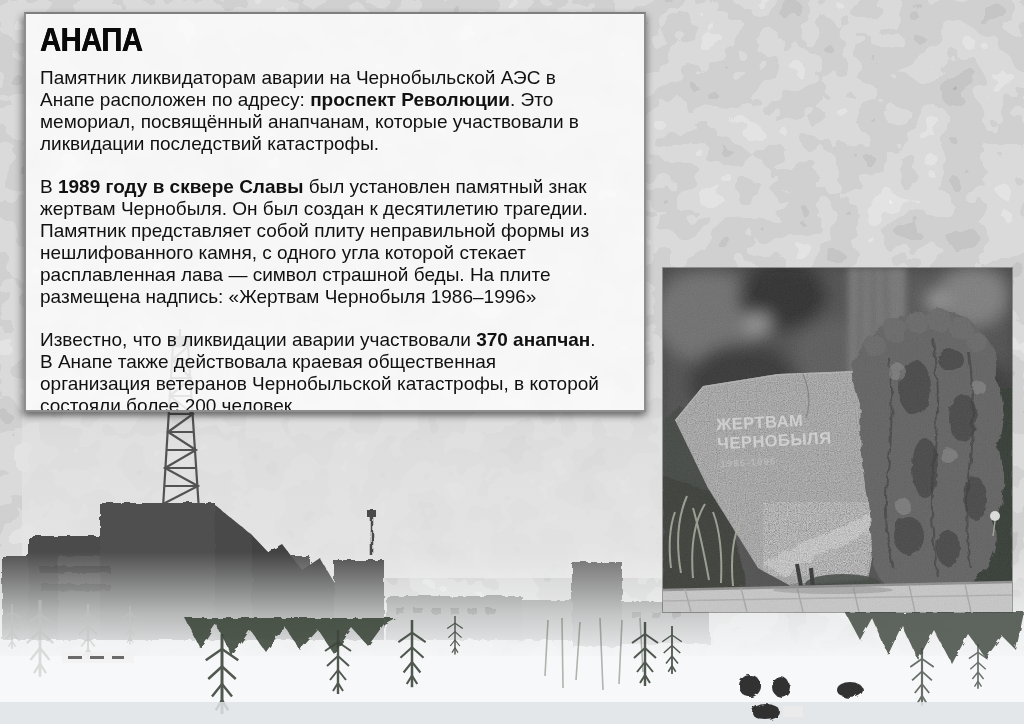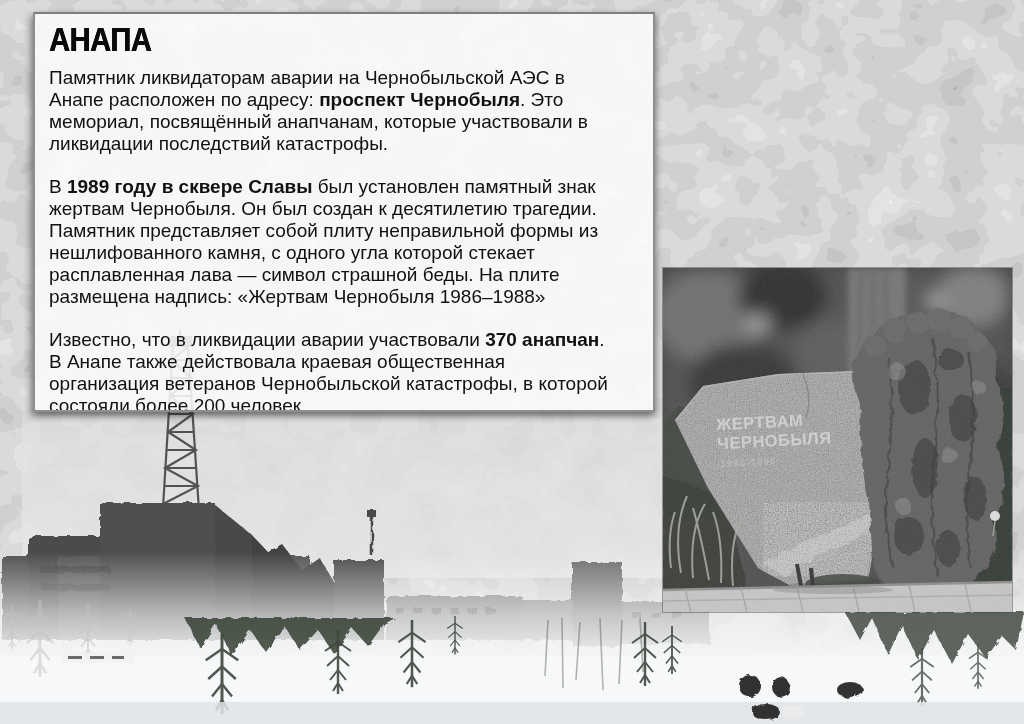--- a/index.html
+++ b/index.html
@@ -9,21 +9,21 @@
   }
   .layer{position:absolute;left:0;top:0;width:1024px;height:724px;pointer-events:none;}
   
   .haze{
     position:absolute;left:22px;top:368px;width:648px;height:210px;
     background:linear-gradient(180deg, rgba(228,228,228,0) 0%, rgba(226,226,226,.72) 35%, rgba(230,230,230,.85) 100%);
     pointer-events:none;
   }
   
   .panel{
-    position:absolute;left:33px;top:12px;width:622px;height:400px;box-sizing:border-box;
+    position:absolute;left:24px;top:12px;width:622px;height:400px;box-sizing:border-box;
     background:rgba(252,252,252,0.87);
     border:2px solid #8e8e8e;border-top-color:#7e7e7e;
     box-shadow:-3px 4px 7px rgba(30,30,30,.4), 2px 3px 6px rgba(40,40,40,.35);
     padding:7px 14px 6px 14px;overflow:hidden;
   }
   .panel h1{
     margin:2px 0 11px 0;font-size:33px;line-height:1;color:#0a0a0a;
     font-weight:bold;letter-spacing:-.5px;
     transform:scaleX(.88);transform-origin:0 50%;
     text-shadow:.6px 0 0 #0a0a0a, 0 .4px 0 #0a0a0a;
@@ -172,22 +172,22 @@
       <ellipse cx="750" cy="686" rx="11" ry="11"></ellipse>
       <ellipse cx="781" cy="687" rx="9" ry="10"></ellipse>
       <ellipse cx="850" cy="690" rx="13" ry="8"></ellipse>
       <ellipse cx="766" cy="712" rx="14" ry="8"></ellipse>
     </g>
     <rect x="783" y="706" width="20" height="11" fill="#ececec" opacity=".8"></rect>
   </svg>
 
   <div class="panel">
     <h1>АНАПА</h1>
-    <p><span>Памятник ликвидаторам аварии на Чернобыльской АЭС в Анапе расположен по адресу: </span><b>проспект Чернобыля</b><span>. Это мемориал, посвящённый анапчанам, которые участвовали в ликвидации последствий катастрофы.</span></p>
-    <p><span>В </span><b>1989 году в сквере Славы</b><span> был установлен памятный знак жертвам Чернобыля. Он был создан к десятилетию трагедии. Памятник представляет собой плиту неправильной формы из нешлифованного камня, с одного угла которой стекает расплавленная лава — символ страшной беды. На плите размещена надпись: «Жертвам Чернобыля 1986–1988»</span></p>
+    <p><span>Памятник ликвидаторам аварии на Чернобыльской АЭС в Анапе расположен по адресу: </span><b>проспект Революции</b><span>. Это мемориал, посвящённый анапчанам, которые участвовали в ликвидации последствий катастрофы.</span></p>
+    <p><span>В </span><b>1989 году в сквере Славы</b><span> был установлен памятный знак жертвам Чернобыля. Он был создан к десятилетию трагедии. Памятник представляет собой плиту неправильной формы из нешлифованного камня, с одного угла которой стекает расплавленная лава — символ страшной беды. На плите размещена надпись: «Жертвам Чернобыля 1986–1996»</span></p>
     <p><span>Известно, что в ликвидации аварии участвовали </span><b>370 анапчан</b><span>. В Анапе также действовала краевая общественная организация ветеранов Чернобыльской катастрофы, в которой состояли более 200 человек.</span></p>
   </div>
 
   <div class="photo">
     <svg width="349" height="344" viewBox="0 0 349 344">
       <defs>
         <filter id="blurA" x="-30%" y="-30%" width="160%" height="160%">
             <feGaussianBlur stdDeviation="8"></feGaussianBlur>
           </filter>
         <filter id="blurB" x="-30%" y="-30%" width="160%" height="160%">

